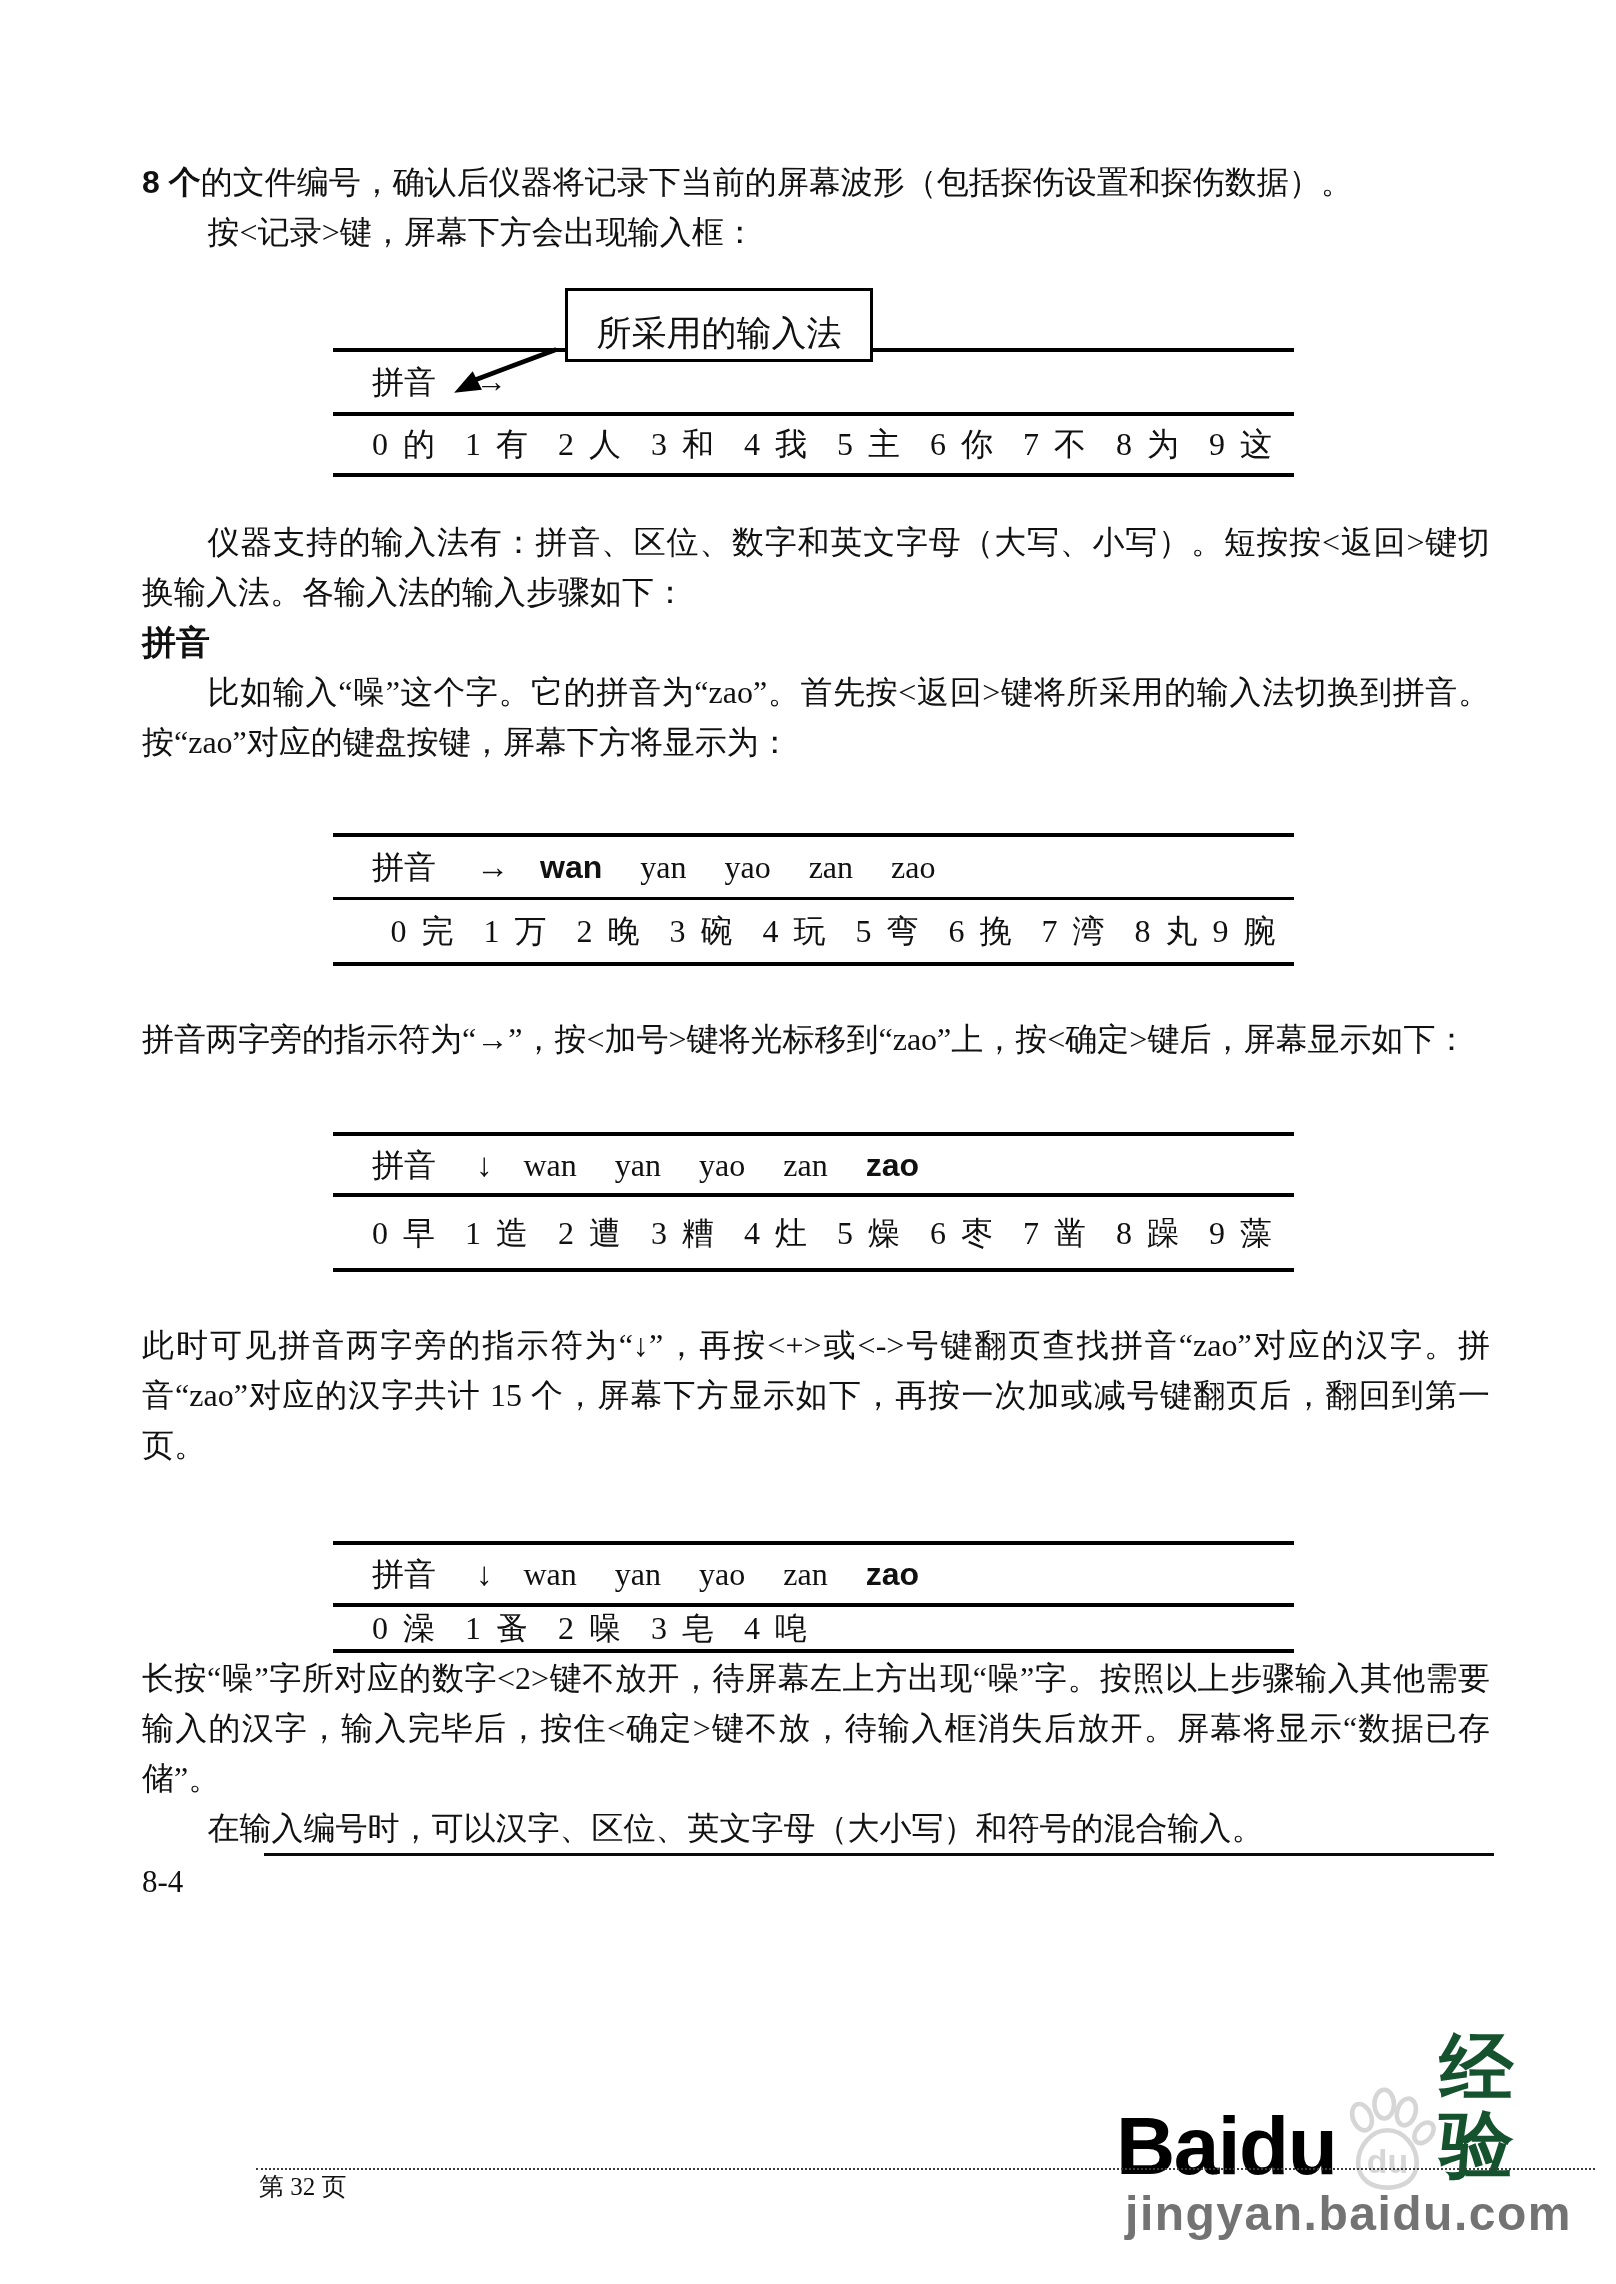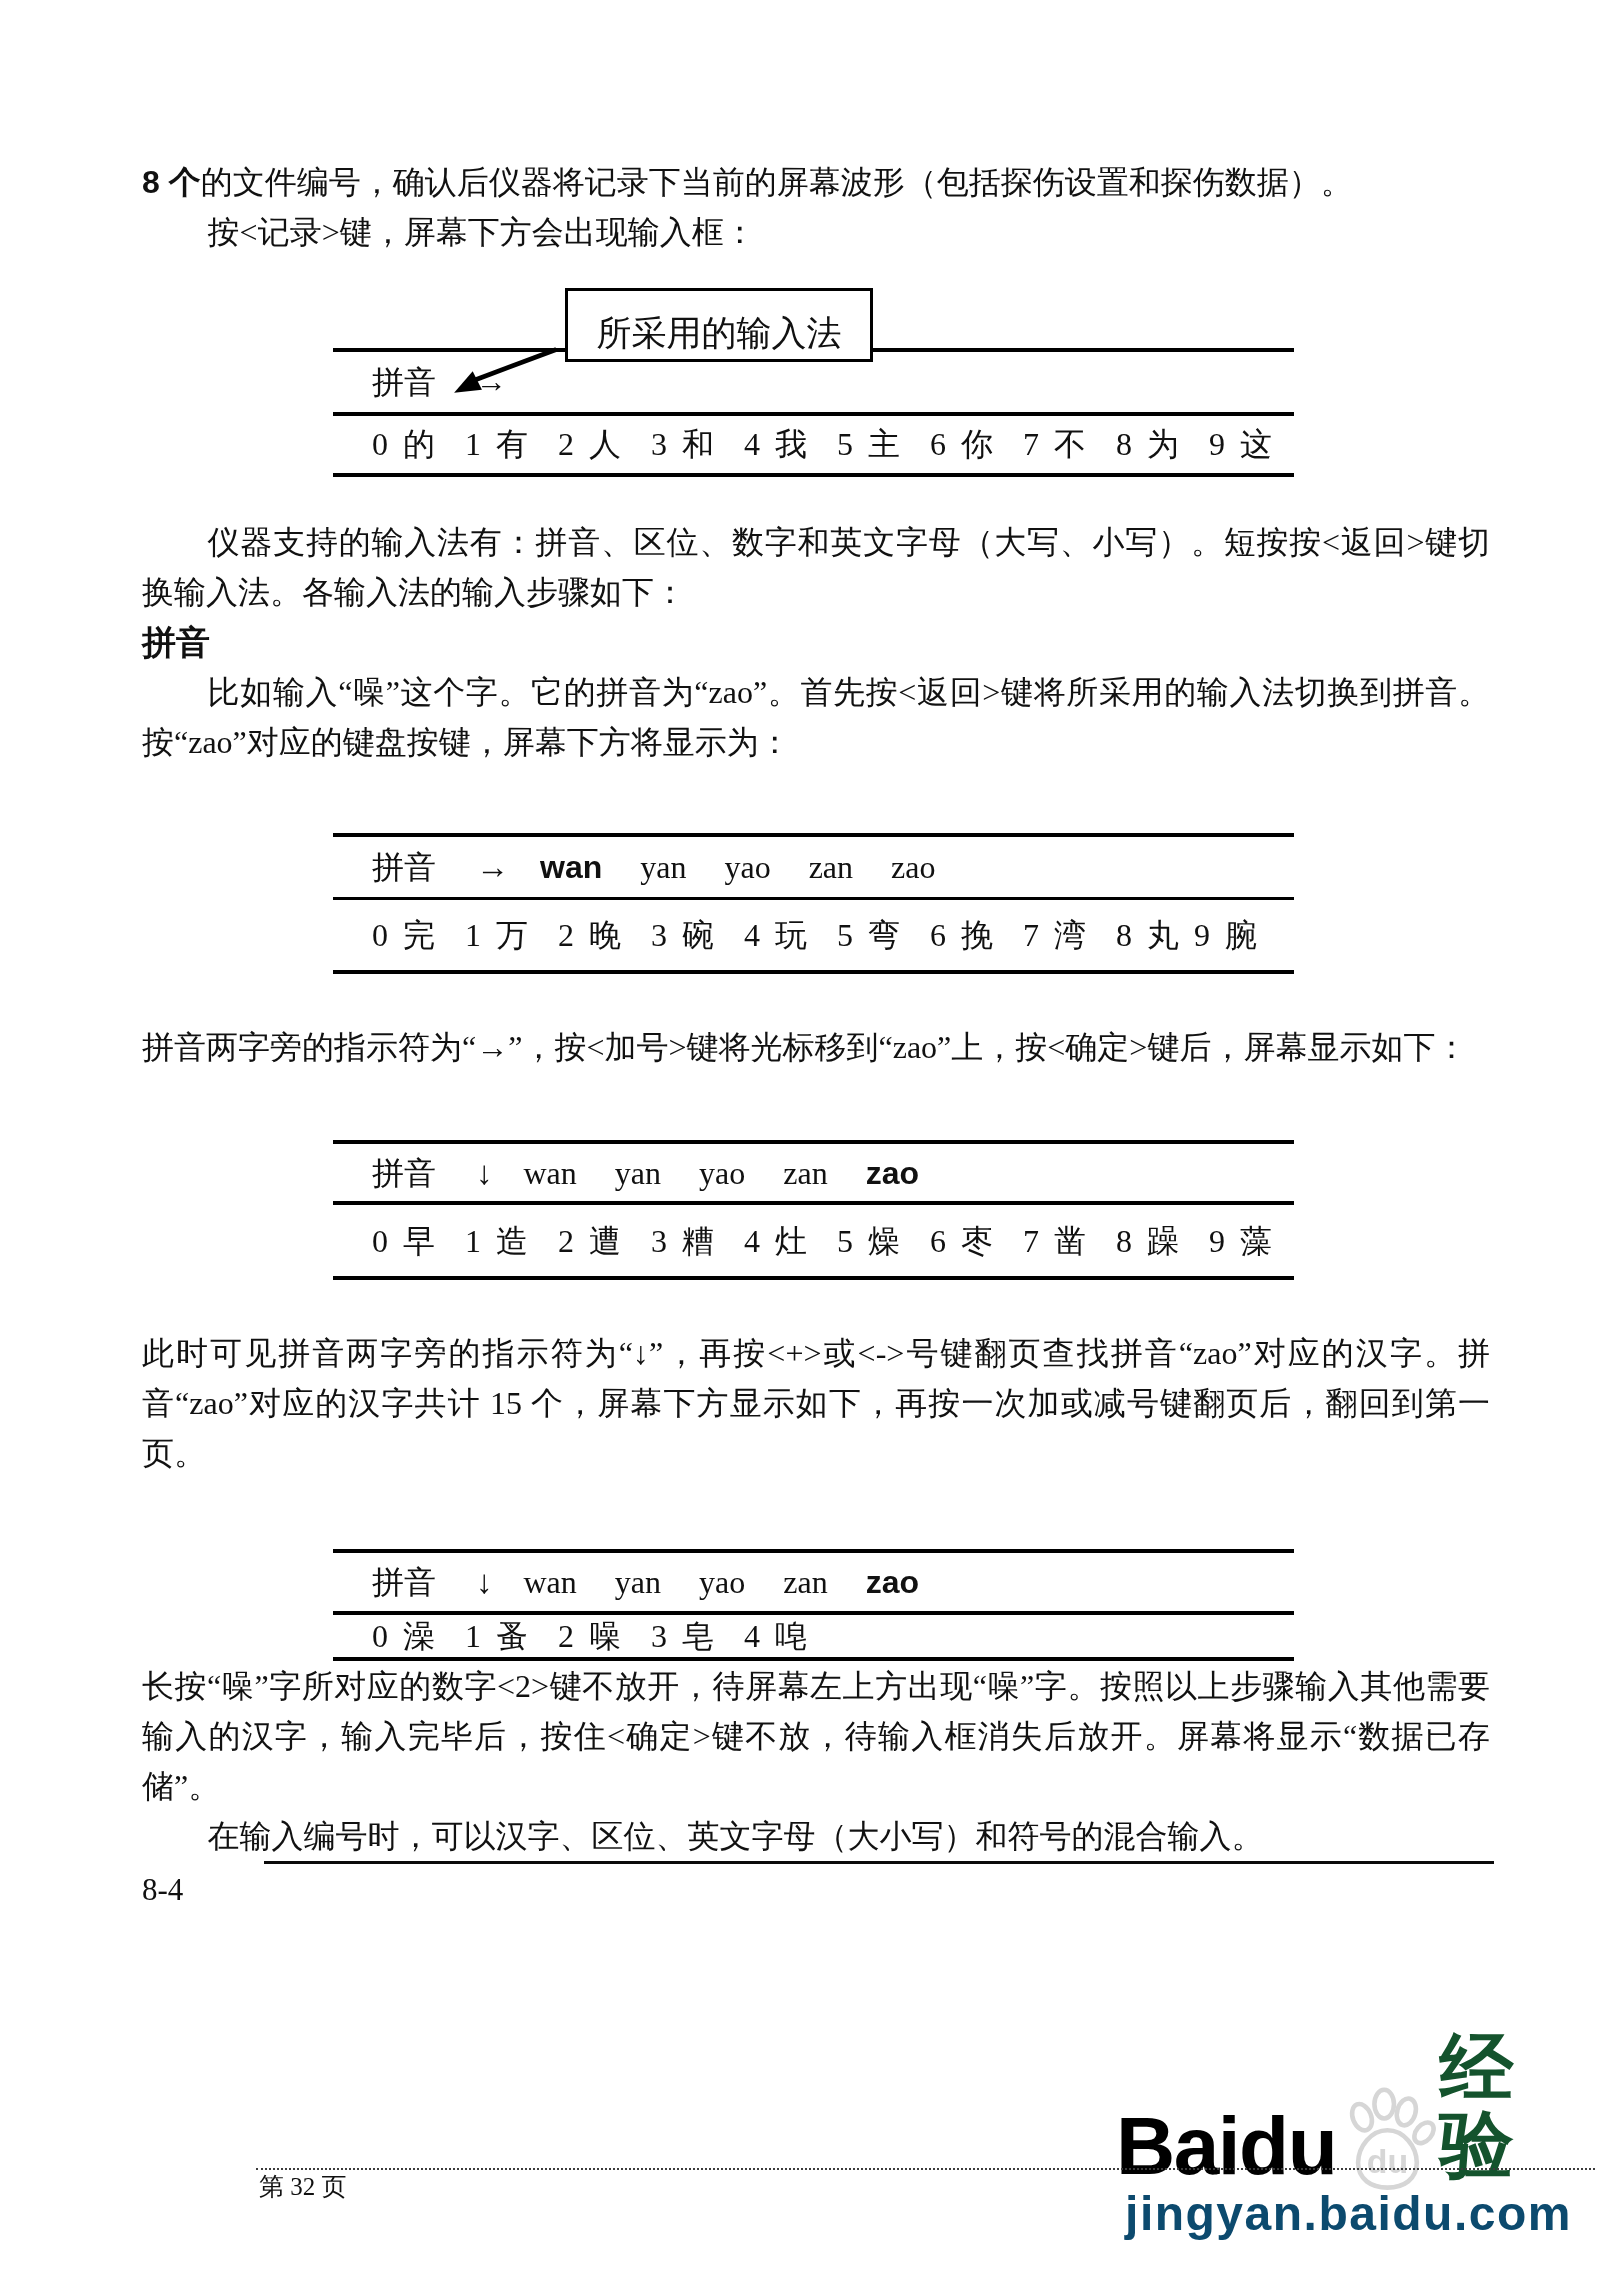--- a/index.html
+++ b/index.html
@@ -24,21 +24,21 @@
   .s2 { margin-top:66px; }
   .s3 { margin-top:68px; }
   .s4 { margin-top:71px; }
   .rule { height:3.9px; background:#000; }
   .row { display:flex; align-items:center; padding-left:39px; font-size:32px; }
   .row-hdr1 { height:60px; }
   .s2 .row-hdr { height:60px; }
   .s3 .row-hdr { height:57px; }
   .s4 .row-hdr { height:58px; }
   .s1 .row-cand { height:57px; }
-  .s2 .row-cand { height:70px; }
+  .s2 .row-cand { height:62px;justify-content:center; }
   .s3 .row-cand { height:71px; }
   .s4 .row-cand { height:42px;align-items:center; }
   .cand { white-space:pre-wrap; word-spacing:7px; }
   .method { margin-right:40px; }
   .ind { margin-right:31px; font-size:33px; }
   .pych { white-space:pre-wrap; word-spacing:11px; }
   .pybold {
     font-family:"Liberation Sans","DejaVu Sans",sans-serif;
     font-weight:bold; white-space:pre-wrap; word-spacing:11px;
   }
@@ -62,21 +62,21 @@
   .footer-line { position:absolute; left:256px; top:2168px; width:1339px; border-top:2.3px dotted #3c3c3c; z-index:5; }
   .footer-page { position:absolute; left:259px; top:2169px; font-size:25px; line-height:36px; z-index:6; }
 
   
   .watermark { position:absolute; left:1116px; top:2030px; width:465px; z-index:1;
     font-family:"Liberation Sans","DejaVu Sans",sans-serif; }
   .wm-row { display:flex; align-items:flex-end; justify-content:center; }
   .wm-brand { font-weight:bold; font-size:82px; line-height:77px; color:#000000; letter-spacing:-1.5px; }
   .wm-suffix { font-weight:bold; font-size:74px; line-height:77px; color:#14532d; margin-left:4.6px;font-family:Liberation Serif, serif; }
   .wm-paw { margin:0 -7.7px -14px -4.6px; }
-  .wm-url { text-align:center; font-weight:bold; font-size:48px; line-height:56px; color:#0c4a6e; letter-spacing:1.5px; margin-top:1.5px; }
+  .wm-url { text-align:center; font-weight:bold; font-size:48px; line-height:56px; color:#737373; letter-spacing:1.5px; margin-top:1.5px; }
 </style>
 </head>
 <body>
 
 <div class="page">
   <div class="content">
 
     <p><span class="lead-bold">8 个</span><span>的文件编号，确认后仪器将记录下当前的屏幕波形（包括探伤设置和探伤数据）。</span></p>
 
     <p class="indent">按&lt;记录&gt;键，屏幕下方会出现输入框：</p>

